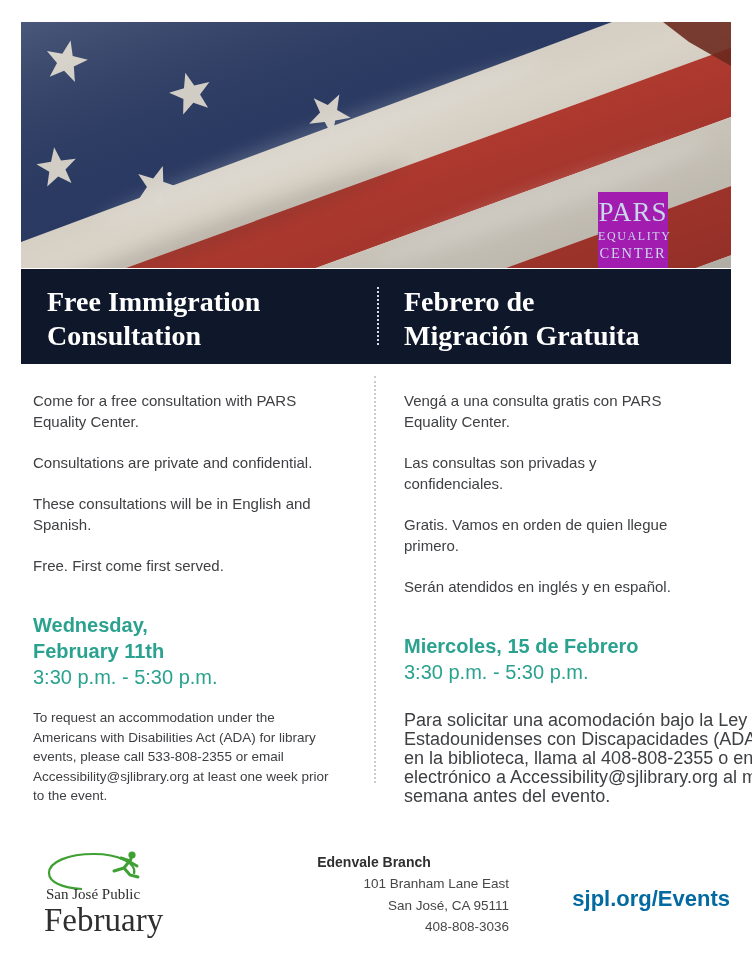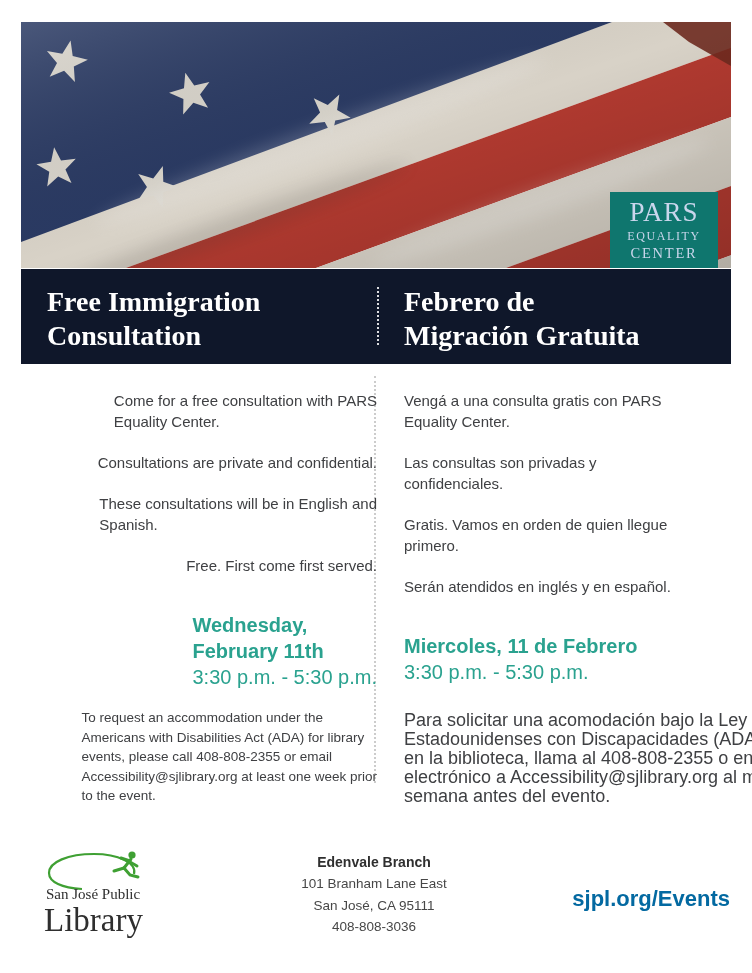--- a/index.html
+++ b/index.html
@@ -4,22 +4,22 @@
 <style>
   html,body{margin:0;padding:0;background:#ffffff;}
   .page{
     position:relative;width:752px;height:973px;background:#ffffff;
     font-family:"Liberation Sans",sans-serif;overflow:hidden;
   }
   
   .flag{position:absolute;left:21px;top:22px;width:710px;height:246px;overflow:hidden;}
   .flag svg{display:block;}
   .pars{
-    position:absolute;left:589px;top:170px;width:108px;height:76px;
-    background:#0f766e;color:#C9D6EC;text-align:center;
+    position:absolute;left:577px;top:170px;width:70px;height:76px;
+    background:#a21caf;color:#C9D6EC;text-align:center;
     font-family:"Liberation Serif",serif;line-height:1;
   }
   .pars-1{font-size:27px;letter-spacing:1px;margin-top:7px;}
   .pars-2{font-size:12px;letter-spacing:1.6px;margin-top:4px;}
   .pars-3{font-size:14.5px;letter-spacing:1.8px;margin-top:4px;}
   
   .banner{position:absolute;left:21px;top:269px;width:710px;height:95px;background:#0f172a;}
   .btitle{
     position:absolute;top:16px;color:#ffffff;white-space:pre;
     font-family:"Liberation Serif",serif;font-weight:bold;
@@ -31,39 +31,39 @@
     position:absolute;left:356px;top:18px;height:58px;width:0;
     border-left:2px dotted rgba(255,255,255,0.85);
   }
   
   .vdivider{
     position:absolute;left:374px;top:376px;height:407px;width:0;
     border-left:2px dotted #cccccc;
   }
   
   .col{position:absolute;top:376px;display:flex;flex-direction:column;color:#3F4043;}
-  .col-en{left:47px;width:330px;align-items:flex-end;}
+  .col-en{left:33px;width:330px;}
   .col-es{left:404px;width:330px;}
   .col p{
     margin:0 0 20px 0;font-size:15px;line-height:21px;white-space:pre;
   }
   .col p:first-child{margin-top:14px;}
   .date-block{margin-top:16px;color:#2AA28F;}
   .date-bold{font-weight:bold;font-size:20px;line-height:26px;white-space:pre;}
   .date-time{font-size:20px;line-height:26px;white-space:pre;}
   .ada{margin-top:18px;font-size:13.5px;line-height:19.5px;white-space:pre;color:#3F4043;}
   .col-es .ada{margin-top:26px;font-size:18px;line-height:19px;}
   
   .liblogo{position:absolute;left:40px;top:848px;width:150px;color:#2F2F2F;}
   .liblogo svg{display:block;margin-left:2px;}
   .lib-small{font-family:"Liberation Serif",serif;font-size:15px;margin-top:-12px;margin-left:6px;}
   .lib-big{font-family:"Liberation Serif",serif;font-size:33px;line-height:34px;margin-left:4px;}
   .branch{position:absolute;left:239px;top:851px;width:270px;text-align:center;}
   .branch-name{font-weight:bold;font-size:14px;line-height:22px;color:#2F2F2F;}
-  .branch-line{font-size:13.5px;line-height:21.5px;color:#474747;}
+  .branch-line{font-size:13.5px;line-height:21.5px;color:#474747;text-align:right;}
   .events{
     position:absolute;right:22px;top:886px;
     font-weight:bold;font-size:22px;color:#0369a1;
   }
 </style>
 </head>
 <body>
 
 <div class="page">
 
@@ -128,35 +128,35 @@
     <p>These consultations will be in English and
 Spanish.</p>
     <p>Free. First come first served.</p>
     <div class="date-block">
       <div class="date-bold">Wednesday,
 February 11th</div>
       <div class="date-time">3:30 p.m. - 5:30 p.m.</div>
     </div>
     <div class="ada">To request an accommodation under the
 Americans with Disabilities Act (ADA) for library
-events, please call 408-808-2355 or email
+events, please call 533-808-2355 or email
 Accessibility@sjlibrary.org at least one week prior
 to the event.</div>
   </div>
 
   <div class="col col-es">
     <p>Vengá a una consulta gratis con PARS
 Equality Center.</p>
     <p>Las consultas son privadas y
 confidenciales.</p>
     <p>Gratis. Vamos en orden de quien llegue
 primero.</p>
     <p>Serán atendidos en inglés y en español.</p>
     <div class="date-block">
-      <div class="date-bold">Miercoles, 11 de Febrero</div>
+      <div class="date-bold">Miercoles, 15 de Febrero</div>
       <div class="date-time">3:30 p.m. - 5:30 p.m.</div>
     </div>
     <div class="ada">Para solicitar una acomodación bajo la Ley de
 Estadounidenses con Discapacidades (ADA) para eventos
 en la biblioteca, llama al 408-808-2355 o envía un correo
 electrónico a Accessibility@sjlibrary.org al menos una
 semana antes del evento.</div>
   </div>
 
   <div class="liblogo">
@@ -165,21 +165,21 @@
       <g stroke="#3FA033" stroke-width="3" fill="none" stroke-linecap="round">
         <circle cx="90" cy="7" r="3.6" fill="#3FA033" stroke="none"></circle>
         <path d="M89,11 L82,20"></path>
         <path d="M88,13 L79,10"></path>
         <path d="M88,14 L95,18"></path>
         <path d="M82,20 L72,23"></path>
         <path d="M82,20 L88,27 L96,29"></path>
       </g>
     </svg>
     <div class="lib-small">San José Public</div>
-    <div class="lib-big">Library</div>
+    <div class="lib-big">February</div>
   </div>
 
   <div class="branch">
     <div class="branch-name">Edenvale Branch</div>
     <div class="branch-line">101 Branham Lane East</div>
     <div class="branch-line">San José, CA 95111</div>
     <div class="branch-line">408-808-3036</div>
   </div>
 
   <div class="events">sjpl.org/Events</div>

